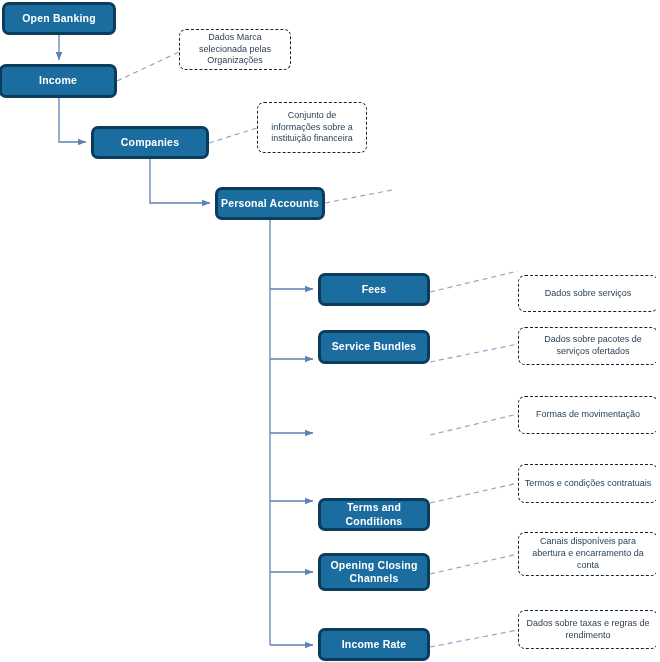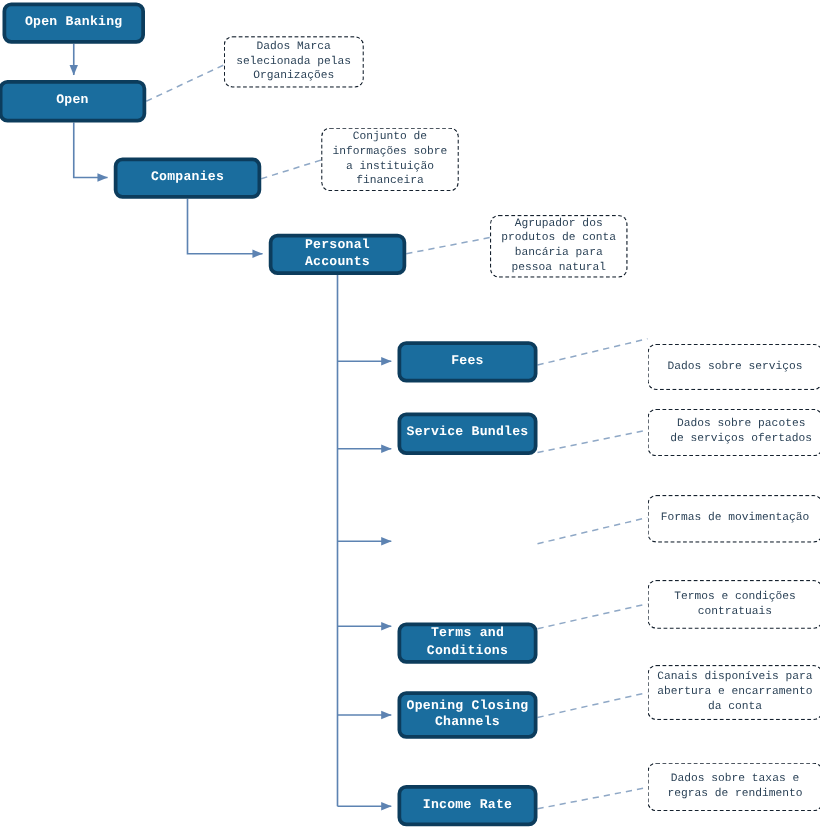--- a/index.html
+++ b/index.html
@@ -9,21 +9,20 @@
   }
   body {
     font-family: "Liberation Sans", sans-serif;
   }
   #diagram-root {
     position: relative;
     width: 656px;
     height: 662px;
     overflow: hidden;
     background: #ffffff;
-    font-family: Liberation Mono, monospace;
   }
   #edge-layer {
     position: absolute;
     left: 0;
     top: 0;
     width: 660px;
     height: 662px;
     pointer-events: none;
   }
   .node {
@@ -94,42 +93,41 @@
       <path d="M430,362 L518,344"></path>
       <path d="M430,435 L518,414"></path>
       <path d="M430,503 L518,483"></path>
       <path d="M430,574 L518,554"></path>
       <path d="M430,647 L518,630"></path>
     </g>
   </svg>
 
   <div class="node" style="left:2px;top:2px;width:114px;height:33px;">Open Banking</div>
 
-  <div class="node" style="left:-1px;top:64px;width:118px;height:34px;">Open</div>
+  <div class="node" style="left:-1px;top:64px;width:118px;height:34px;">Income</div>
 
   <div class="node" style="left:91px;top:126px;width:118px;height:33px;">Companies</div>
 
   <div class="node" style="left:215px;top:187px;width:110px;height:33px;">Personal Accounts</div>
 
   <div class="node" style="left:318px;top:273px;width:112px;height:33px;">Fees</div>
 
   <div class="node" style="left:318px;top:330px;width:112px;height:34px;">Service Bundles</div>
 
 
   <div class="node" style="left:318px;top:485px;width:112px;height:33px;margin-top:13px;">Terms and Conditions</div>
 
   <div class="node" style="left:318px;top:553px;width:112px;height:38px;">Opening Closing Channels</div>
 
   <div class="node" style="left:318px;top:628px;width:112px;height:33px;">Income Rate</div>
 
   <div class="note" style="left:257px;top:102px;width:110px;height:51px;">Conjunto de informações sobre a instituição financeira</div>
 
   <div class="note" style="left:179px;top:29px;width:112px;height:41px;">Dados Marca selecionada pelas Organizações</div>
 
-  <div class="note" style="left:392px;top:172px;width:110px;height:50px;">Agrupador dos produtos de conta bancária para pessoa natural</div>
 
   <div class="note" style="left:518px;top:275px;width:140px;height:37px;">Dados sobre serviços</div>
 
   <div class="note" style="left:518px;top:327px;width:140px;height:38px;padding-left:15px;">Dados sobre pacotes de serviços ofertados</div>
 
   <div class="note" style="left:518px;top:396px;width:140px;height:38px;">Formas de movimentação</div>
 
   <div class="note" style="left:518px;top:464px;width:140px;height:39px;">Termos e condições contratuais</div>
 
   <div class="note" style="left:518px;top:532px;width:140px;height:44px;">Canais disponíveis para abertura e encarramento da conta</div>

